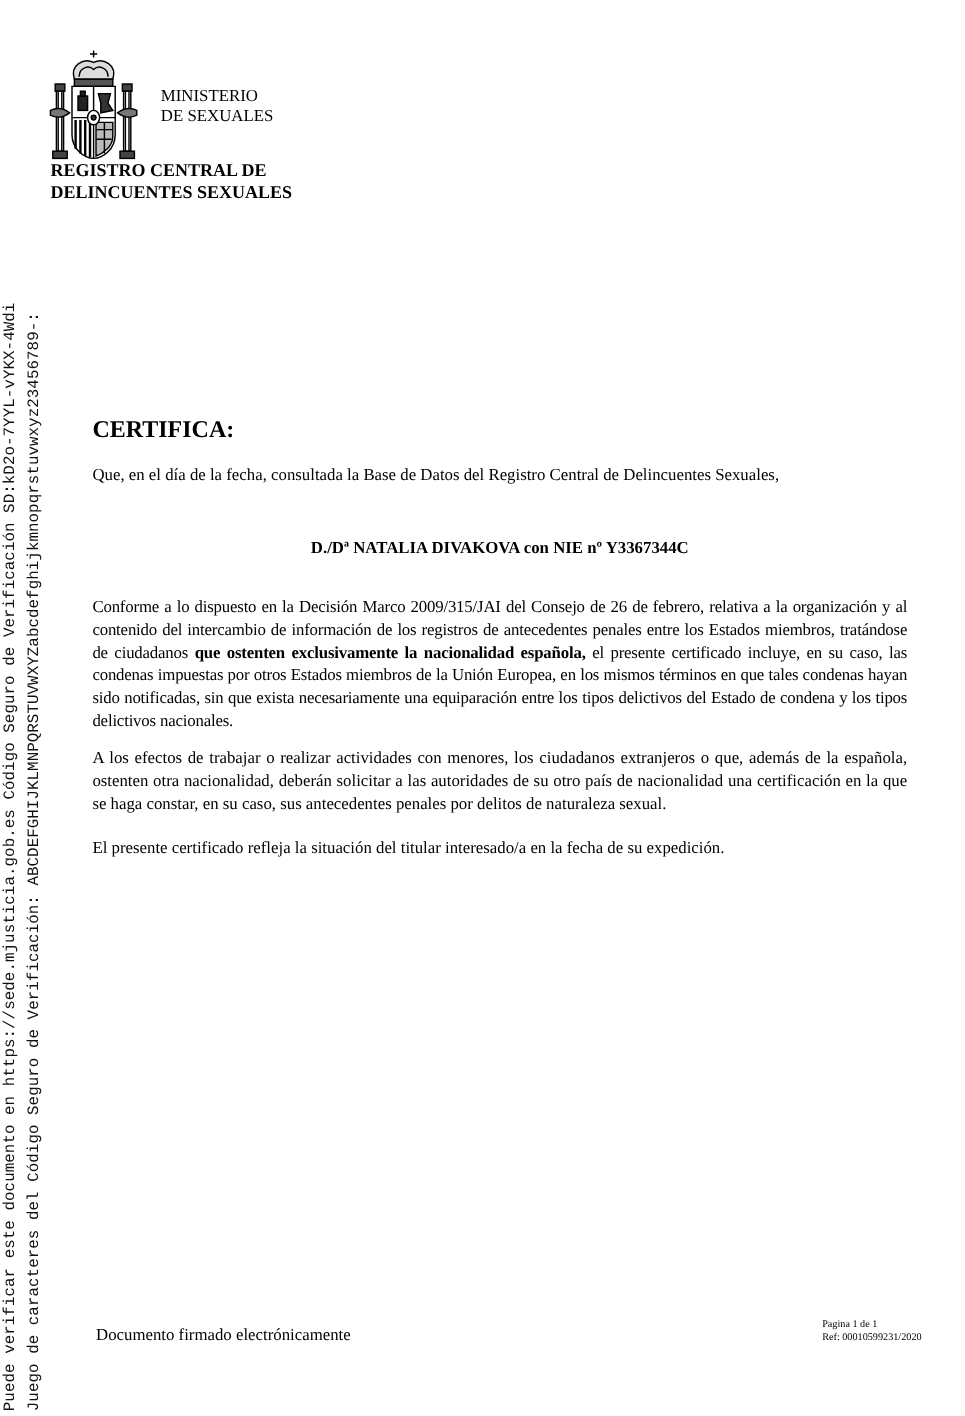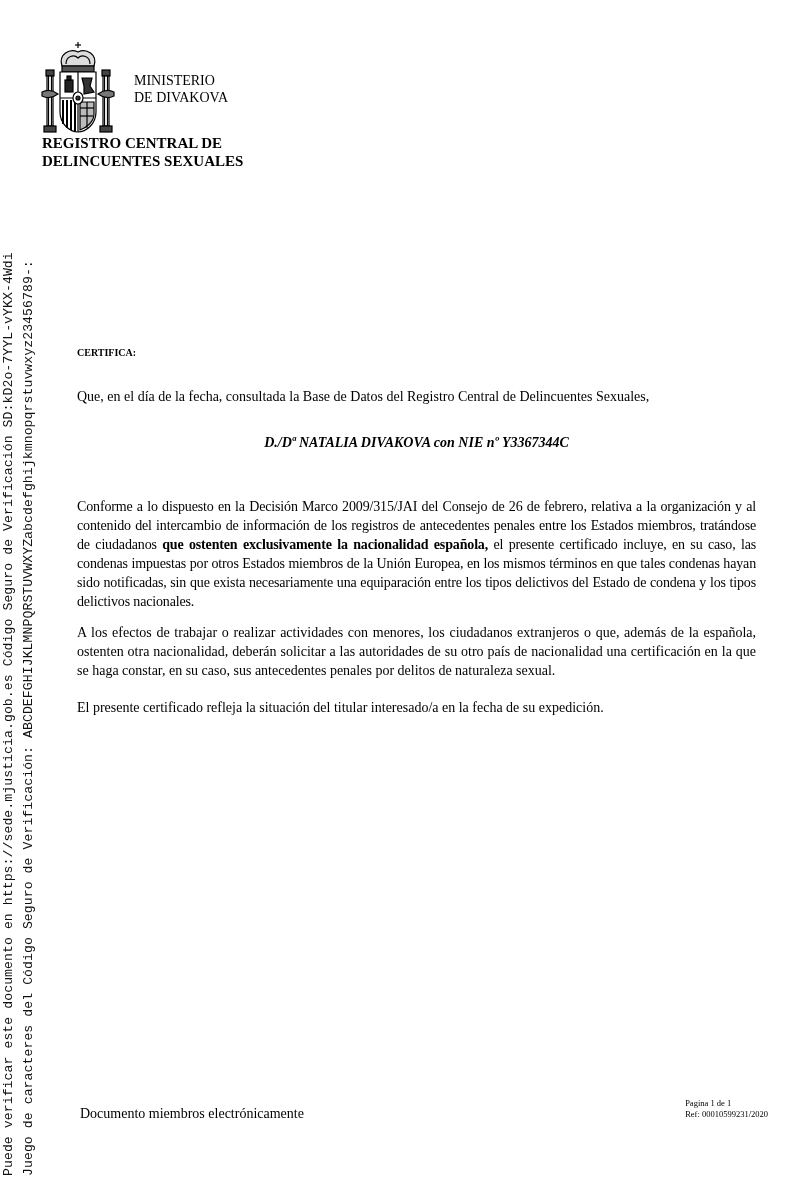--- a/index.html
+++ b/index.html
@@ -61,33 +61,32 @@
       position: absolute;
       left: 77px;
       width: 679px;
       font-size: 14px;
       line-height: 19px;
     }
     .certifica {
       position: absolute;
       left: 77px;
       top: 347px;
-      font-size: 10px;
+      font-size: 20px;
       font-weight: bold;
     }
     .p-intro { top: 387px; }
     .subject {
       position: absolute;
       left: 77px;
       width: 679px;
-      top: 435px;
+      top: 450px;
       text-align: center;
       font-size: 14px;
       font-weight: bold;
-      font-style: italic;
     }
     .p-decision {
       top: 497px;
       text-align: justify;
       letter-spacing: -0.15px;
     }
     .p-menores {
       top: 623px;
       text-align: justify;
     }
@@ -168,21 +167,21 @@
         <line x1="47" y1="62" x2="47" y2="88"></line>
 
         <ellipse cx="38" cy="58" rx="5" ry="6" fill="#fff"></ellipse>
         <circle cx="38" cy="58" r="2" fill="#333"></circle>
       </g>
     </svg>
   </div>
 
   <div class="ministry">
     <div>MINISTERIO</div>
-    <div>DE DIVAKOVA</div>
+    <div>DE SEXUALES</div>
   </div>
 
   <div class="registry">
     <div>REGISTRO CENTRAL DE</div>
     <div>DELINCUENTES SEXUALES</div>
   </div>
 
   <div class="certifica">CERTIFICA:</div>
 
   <div class="content p-intro">
@@ -191,20 +190,20 @@
 
   <div class="subject">D./Dª NATALIA DIVAKOVA con NIE nº Y3367344C</div>
 
   <div class="content p-decision"><span>Conforme a lo dispuesto en la Decisión Marco 2009/315/JAI del Consejo de 26 de febrero, relativa a la organización y al contenido del intercambio de información de los registros de antecedentes penales entre los Estados miembros, tratándose de ciudadanos </span><b>que ostenten exclusivamente la nacionalidad española,</b><span> el presente certificado incluye, en su caso, las condenas impuestas por otros Estados miembros de la Unión Europea, en los mismos términos en que tales condenas hayan sido notificadas, sin que exista necesariamente una equiparación entre los tipos delictivos del Estado de condena y los tipos delictivos nacionales.</span></div>
 
   <div class="content p-refleja">El presente certificado refleja la situación del titular interesado/a en la fecha de su expedición.</div>
 
   <div class="content p-menores">A los efectos de trabajar o realizar actividades con menores, los ciudadanos extranjeros o que, además de la española, ostenten otra nacionalidad, deberán solicitar a las autoridades de su otro país de nacionalidad una certificación en la que se haga constar, en su caso, sus antecedentes penales por delitos de naturaleza sexual.</div>
 
 
-  <div class="signed">Documento miembros electrónicamente</div>
+  <div class="signed">Documento firmado electrónicamente</div>
 
   <div class="page-info">
     <div>Pagina 1 de 1</div>
     <div>Ref: 00010599231/2020</div>
   </div>
 
 </div>
 
 </body></html>

